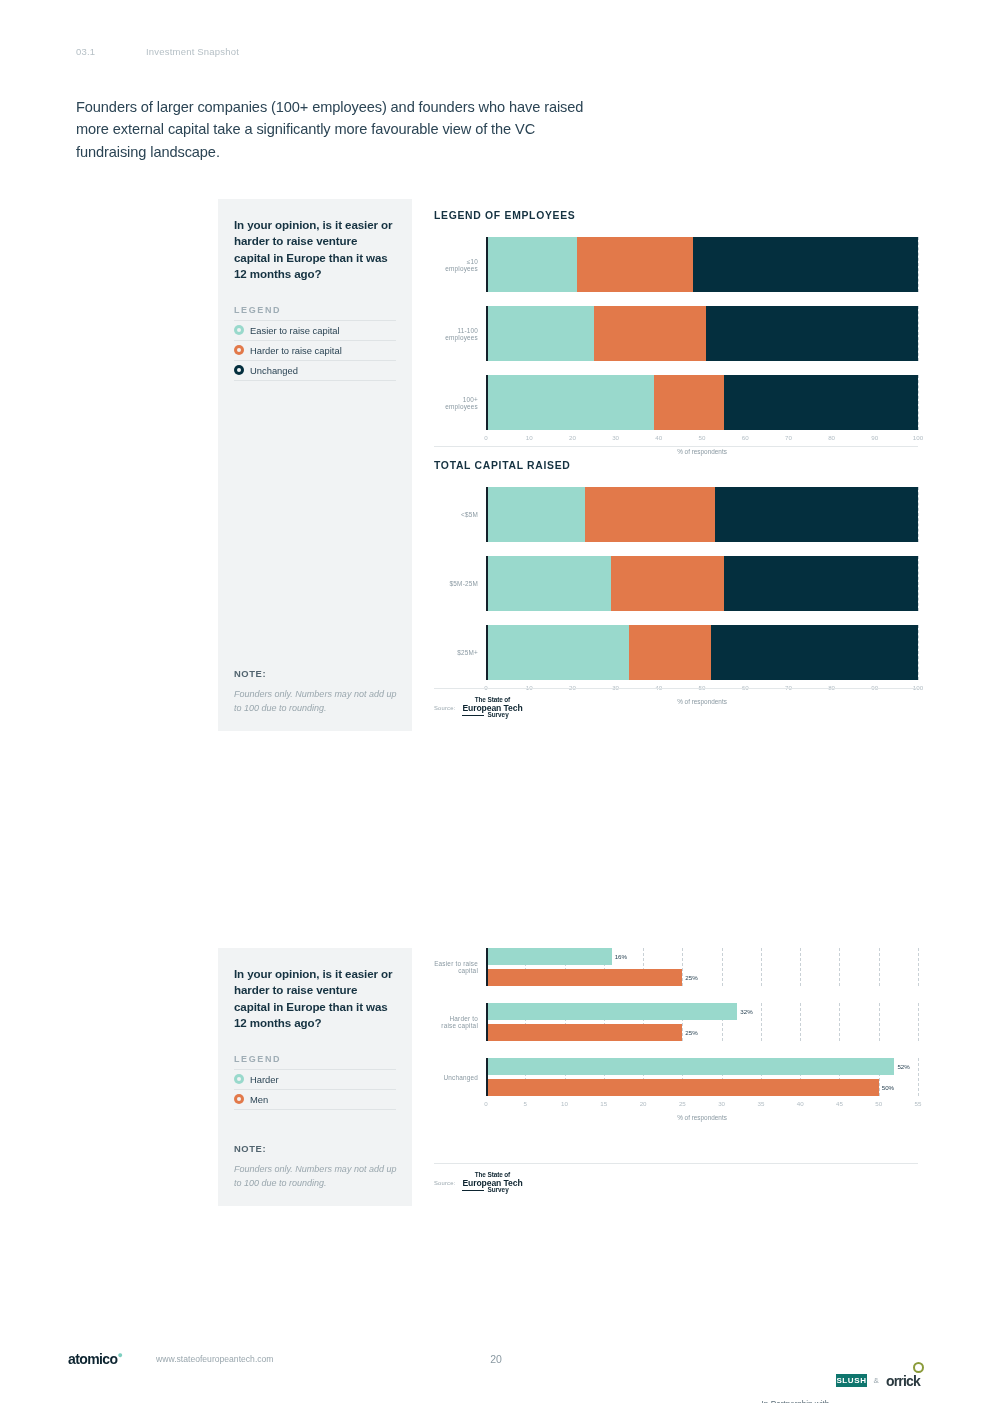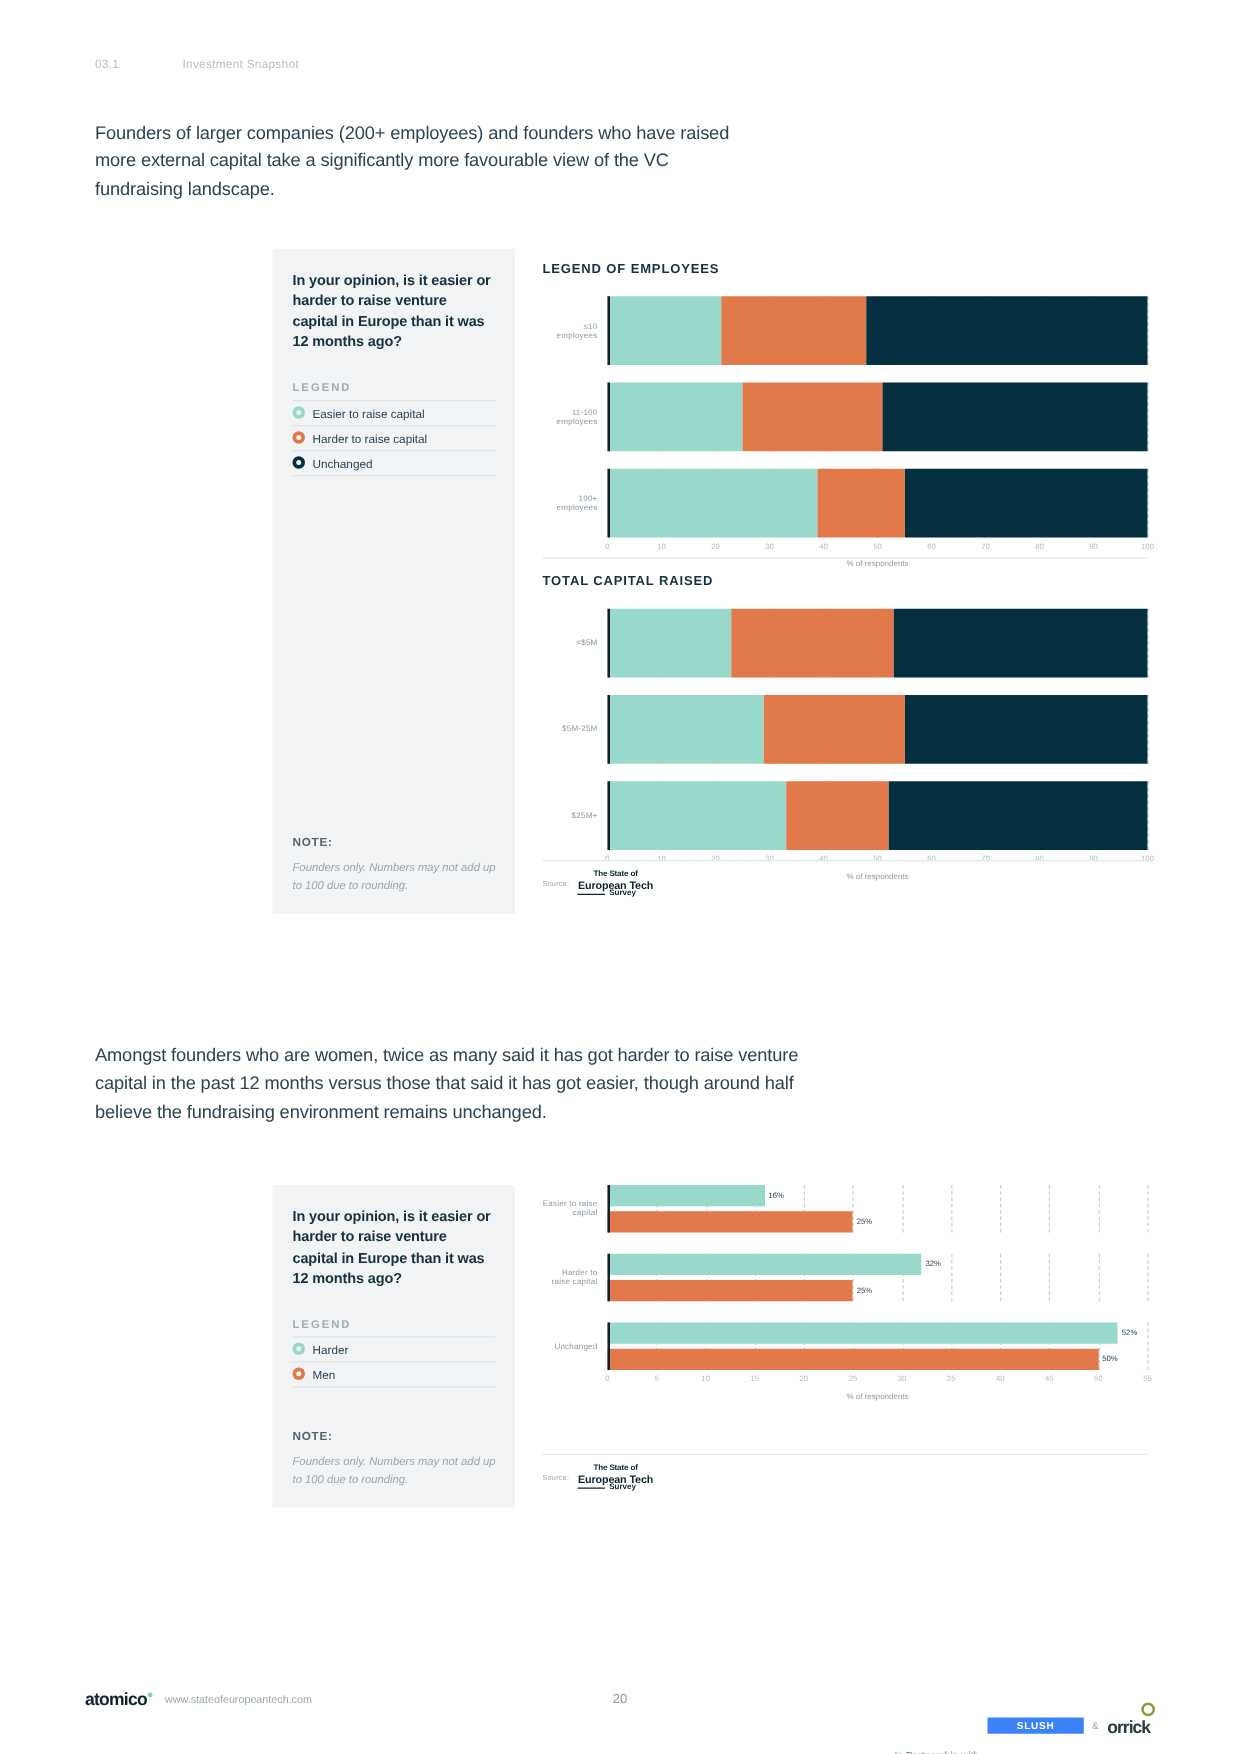--- a/index.html
+++ b/index.html
@@ -79,40 +79,40 @@
   .src-logo .l1, .src-logo .l2 { font-size: 6.4px; font-weight: bold; color: #0d2430; letter-spacing: -.1px; text-align: center; }
   .src-logo .l2 { font-size: 8.6px; }
   .src-logo .l3 { display: flex; align-items: center; gap: 3px; }
   .src-logo .l3 .bar { width: 22px; height: 1.6px; background: #0d2430; }
   .src-logo .l3 .w { font-size: 6.4px; font-weight: bold; color: #0d2430; }
 
   
   .footer { position: absolute; left: 0; right: 0; top: 1350px; height: 30px; }
   .foot-logo { position: absolute; left: 68px; top: 0px; font-size: 14px; font-weight: bold; letter-spacing: -0.6px; color: #0d2430; }
   .foot-logo sup { color: #7ecfc0; font-size: 9px; vertical-align: super; }
-  .foot-url { position: absolute; left: 132px; top: 4px; font-size: 8.6px; color: #9aa7ae; }
+  .foot-url { position: absolute; left: 156px; top: 4px; font-size: 8.6px; color: #9aa7ae; }
   .foot-page { position: absolute; left: 0; right: 0; top: 3px; text-align: center; font-size: 10.5px; color: #8a99a2; }
   .foot-partner { position: absolute; right: 72px; top: 2px; display: flex; align-items: center; gap: 7px; }
   .foot-partner .txt { font-size: 8.2px; color: #5c6e79; margin-top: 48px; }
-  .foot-partner .slush { background: #3b82f6; color: #fff; font-size: 8px; font-weight: bold; letter-spacing: .6px; padding: 2px 23px; }
+  .foot-partner .slush { background: #0f766e; color: #fff; font-size: 8px; font-weight: bold; letter-spacing: .6px; padding: 2px 0; }
   .foot-partner .amp { font-size: 8px; color: #9aa7ae; }
   .foot-partner .orrick { font-size: 14px; font-weight: bold; letter-spacing: -0.8px; color: #2b3a40; position: relative; }
   .foot-partner .orrick .ring { position: absolute; right: -4px; top: -11px; width: 11px; height: 11px; border: 2.6px solid #8b9b3a; border-radius: 50%; }
 </style>
 </head>
 <body>
 
 <div class="page">
 
   <div class="runhead">
     <span class="num">03.1</span>
     <span class="sect">Investment Snapshot</span>
   </div>
 
-  <div class="lede" id="lede1">Founders of larger companies (200+ employees) and founders who have raised more external capital take a significantly more favourable view of the VC fundraising landscape.</div>
+  <div class="lede" id="lede1">Founders of larger companies (100+ employees) and founders who have raised more external capital take a significantly more favourable view of the VC fundraising landscape.</div>
 
   <div class="sidepanel" id="panel1">
     <div class="q-title">In your opinion, is it easier or harder to raise venture capital in Europe than it was 12 months ago?</div>
     <div class="legend-head">LEGEND</div>
     <div class="legend-list">
       <div class="legend-row">
         <span class="legend-dot" style="background:#99d9cc"></span>
         <span class="legend-label">Easier to raise capital</span>
       </div>
       <div class="legend-row">
@@ -319,21 +319,20 @@
     <span class="src-logo">
       <div class="l1">The State of</div>
       <div class="l2">European Tech</div>
       <div class="l3">
         <span class="bar"></span>
         <span class="w">Survey</span>
       </div>
     </span>
   </div>
 
-  <div class="lede" id="lede2">Amongst founders who are women, twice as many said it has got harder to raise venture capital in the past 12 months versus those that said it has got easier, though around half believe the fundraising environment remains unchanged.</div>
 
   <div class="sidepanel" id="panel2">
     <div class="q-title">In your opinion, is it easier or harder to raise venture capital in Europe than it was 12 months ago?</div>
     <div class="legend-head">LEGEND</div>
     <div class="legend-list">
       <div class="legend-row">
         <span class="legend-dot" style="background:#99d9cc"></span>
         <span class="legend-label">Harder</span>
       </div>
       <div class="legend-row">

